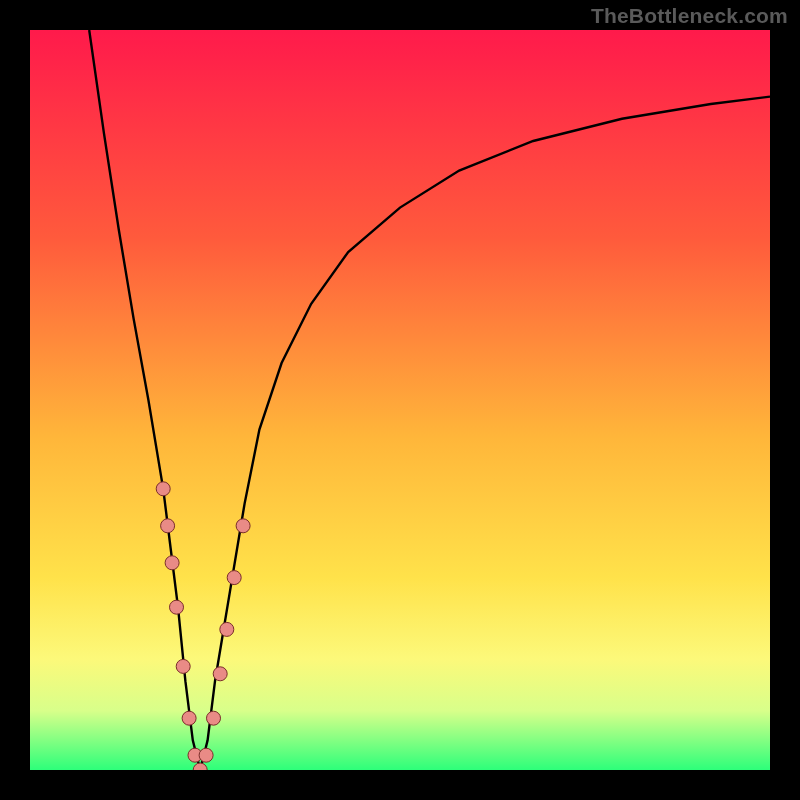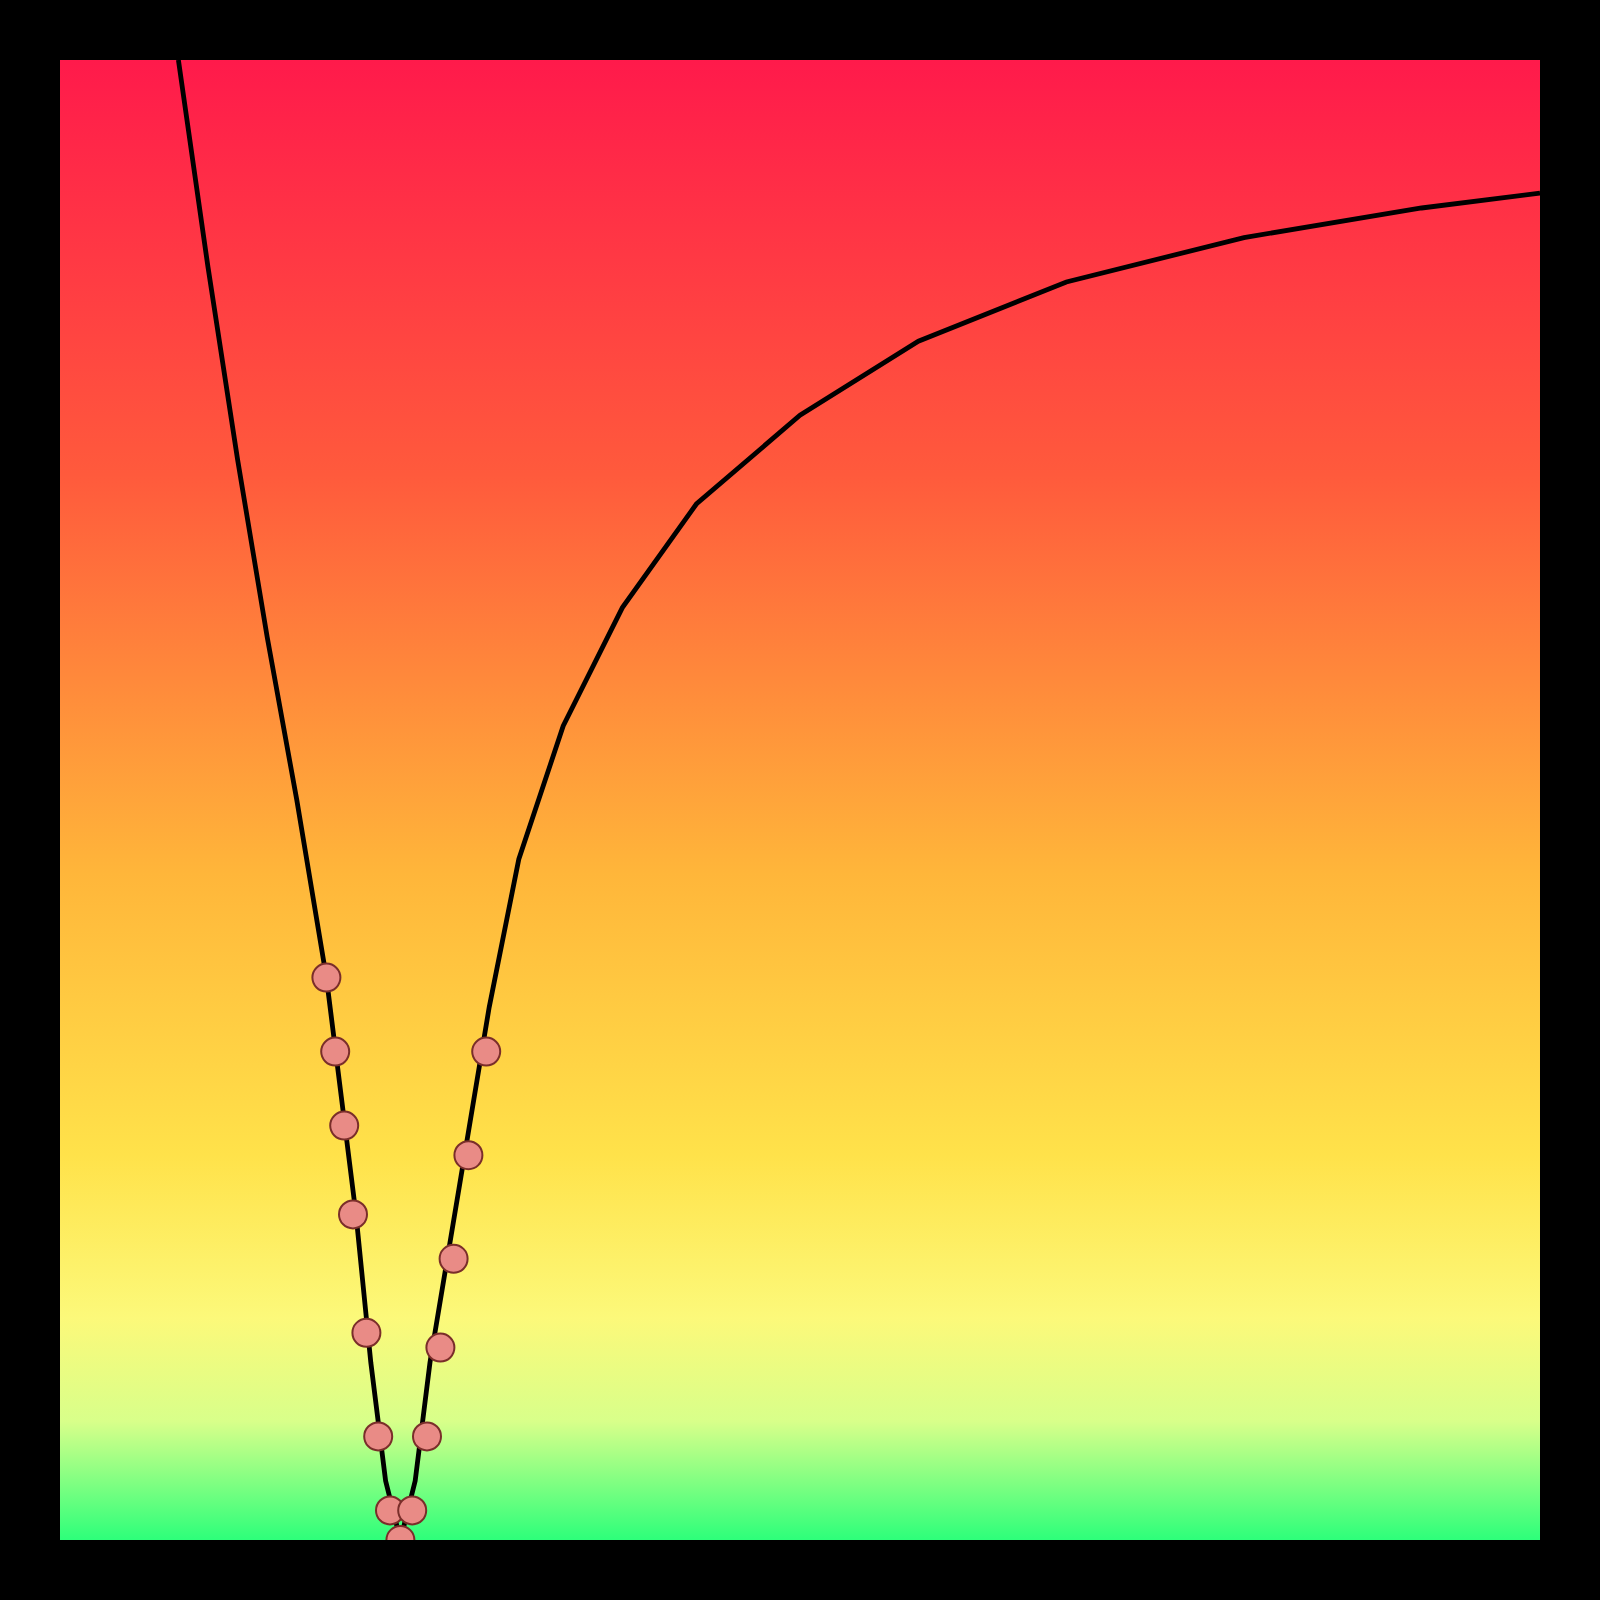--- a/index.html
+++ b/index.html
@@ -70,13 +70,14 @@
           <circle cx="176.1" cy="725.2" r="7" fill="#e98b86" stroke="#7a2e2a" stroke-width="1"></circle>
           <circle cx="183.5" cy="688.2" r="7" fill="#e98b86" stroke="#7a2e2a" stroke-width="1"></circle>
           <circle cx="190.2" cy="643.8" r="7" fill="#e98b86" stroke="#7a2e2a" stroke-width="1"></circle>
           <circle cx="196.8" cy="599.4" r="7" fill="#e98b86" stroke="#7a2e2a" stroke-width="1"></circle>
           <circle cx="204.2" cy="547.6" r="7" fill="#e98b86" stroke="#7a2e2a" stroke-width="1"></circle>
           <circle cx="213.1" cy="495.8" r="7" fill="#e98b86" stroke="#7a2e2a" stroke-width="1"></circle>
         </g>
     </svg>
   </div>
 
+  <div class="watermark">TheBottleneck.com</div>
 </div>
 
 </body></html>

